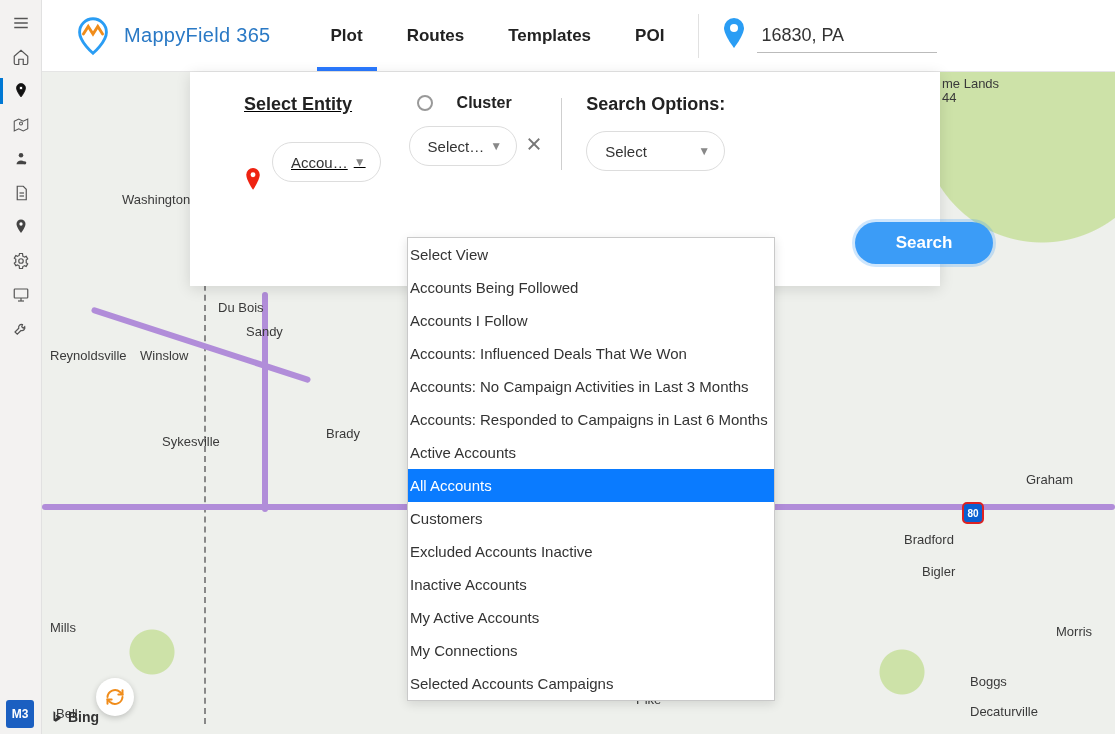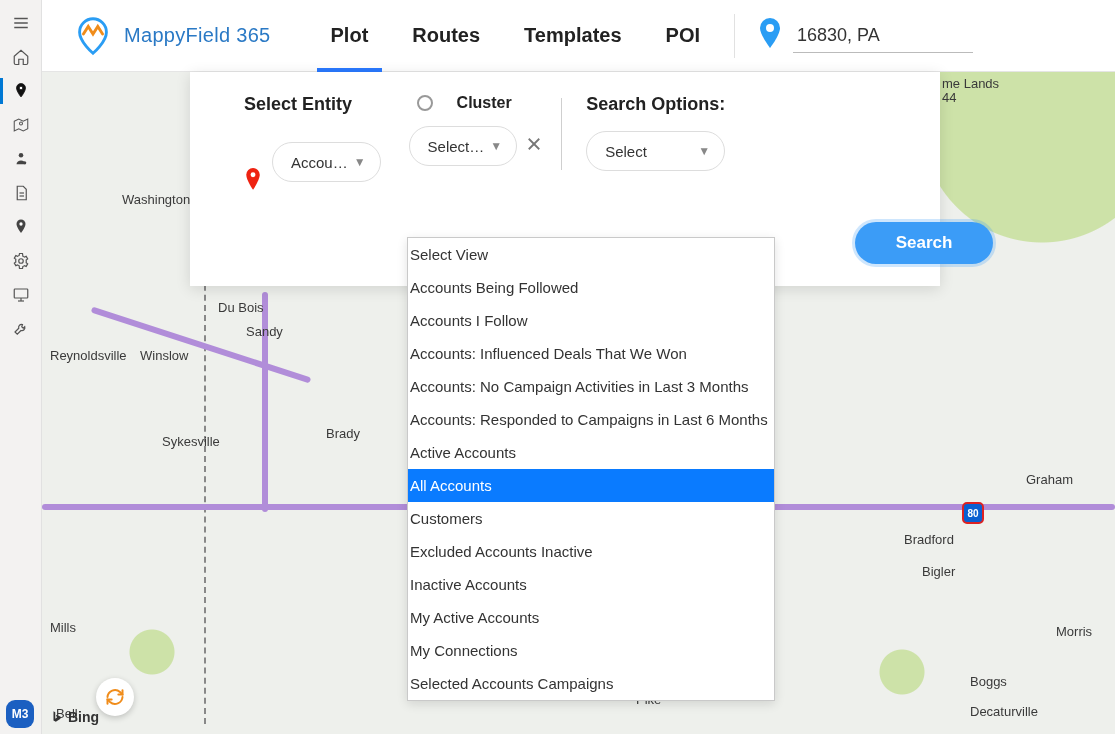--- a/index.html
+++ b/index.html
@@ -16,35 +16,35 @@
     position:relative; color:#555;
   }
   .rail-item.active::before{
     content:""; position:absolute; left:0; top:4px; bottom:4px; width:3px; background:#0078d4;
   }
   .rail-item svg { width:18px; height:18px; }
 
   .m3-badge{
     position:absolute; left:6px; bottom:6px; width:28px; height:28px; background:#1b5fc1;
     color:#fff; font-size:12px; font-weight:600; display:flex; align-items:center; justify-content:center;
-    border-radius:9px;
+    border-radius:3px;
   }
 
   
   .main { position:absolute; left:42px; top:0; right:0; bottom:0; }
 
   
   .header {
     position:absolute; left:0; right:0; top:0; height:72px; background:#fff;
     border-bottom:1px solid #e5e5e5; display:flex; align-items:center; padding-left:28px;
   }
   .brand { display:flex; align-items:center; gap:8px; margin-right:60px;}
   .brand-logo { width:46px; height:46px; }
   .brand-name { color:#2a79c5; font-size:20px; font-weight:500; letter-spacing:.3px;}
-  .nav { display:flex; gap:44px; font-size:20px; color:#222; font-weight:600;}
+  .nav { display:flex; gap:44px; font-size:17px; color:#222; font-weight:600;}
   .nav-item { position:relative; padding:24px 0; cursor:pointer;}
   .nav-item.active::after{
     content:""; position:absolute; left:-14px; right:-14px; bottom:-1px; height:4px; background:#2a79ff;
   }
   .loc-divider{ width:1px; height:44px; background:#e1e1e1; margin:0 22px 0 34px;}
   .loc-pin { color:#2a9df4; }
   .loc-pin svg{ width:26px; height:32px;}
   .loc-input{
     margin-left:10px; border:none; border-bottom:1px solid #bbb; font-size:18px;
     padding:6px 4px; width:180px; outline:none; color:#333;
@@ -245,21 +245,21 @@
     <div class="bing">
       <svg width="14" height="18" viewBox="0 0 24 24" fill="currentColor">
           <path d="M6 2v16l4 2 8-5v-4l-8-3 2 5-3 2V4z"></path>
         </svg>
       <span>Bing</span>
     </div>
 
     <div class="panel">
       <div class="panel-row">
 
-        <div style="display:flex; gap:10px;">
+        <div style="display:flex; gap:10px;text-decoration:underline;">
           <div>
             <div class="col-title">Select Entity</div>
             <div style="display:flex; align-items:center; gap:10px;">
               <svg class="pin-red" viewBox="0 0 24 32">
                   <path d="M12 0a9 9 0 0 0-9 9c0 7 9 20 9 20s9-13 9-20a9 9 0 0 0-9-9z" fill="#e21"></path>
                   <circle cx="12" cy="9" r="3.2" fill="#fff"></circle>
                 </svg>
               <div class="pill">
                 <span>Accou…</span>
                 <span class="caret">▼</span>

